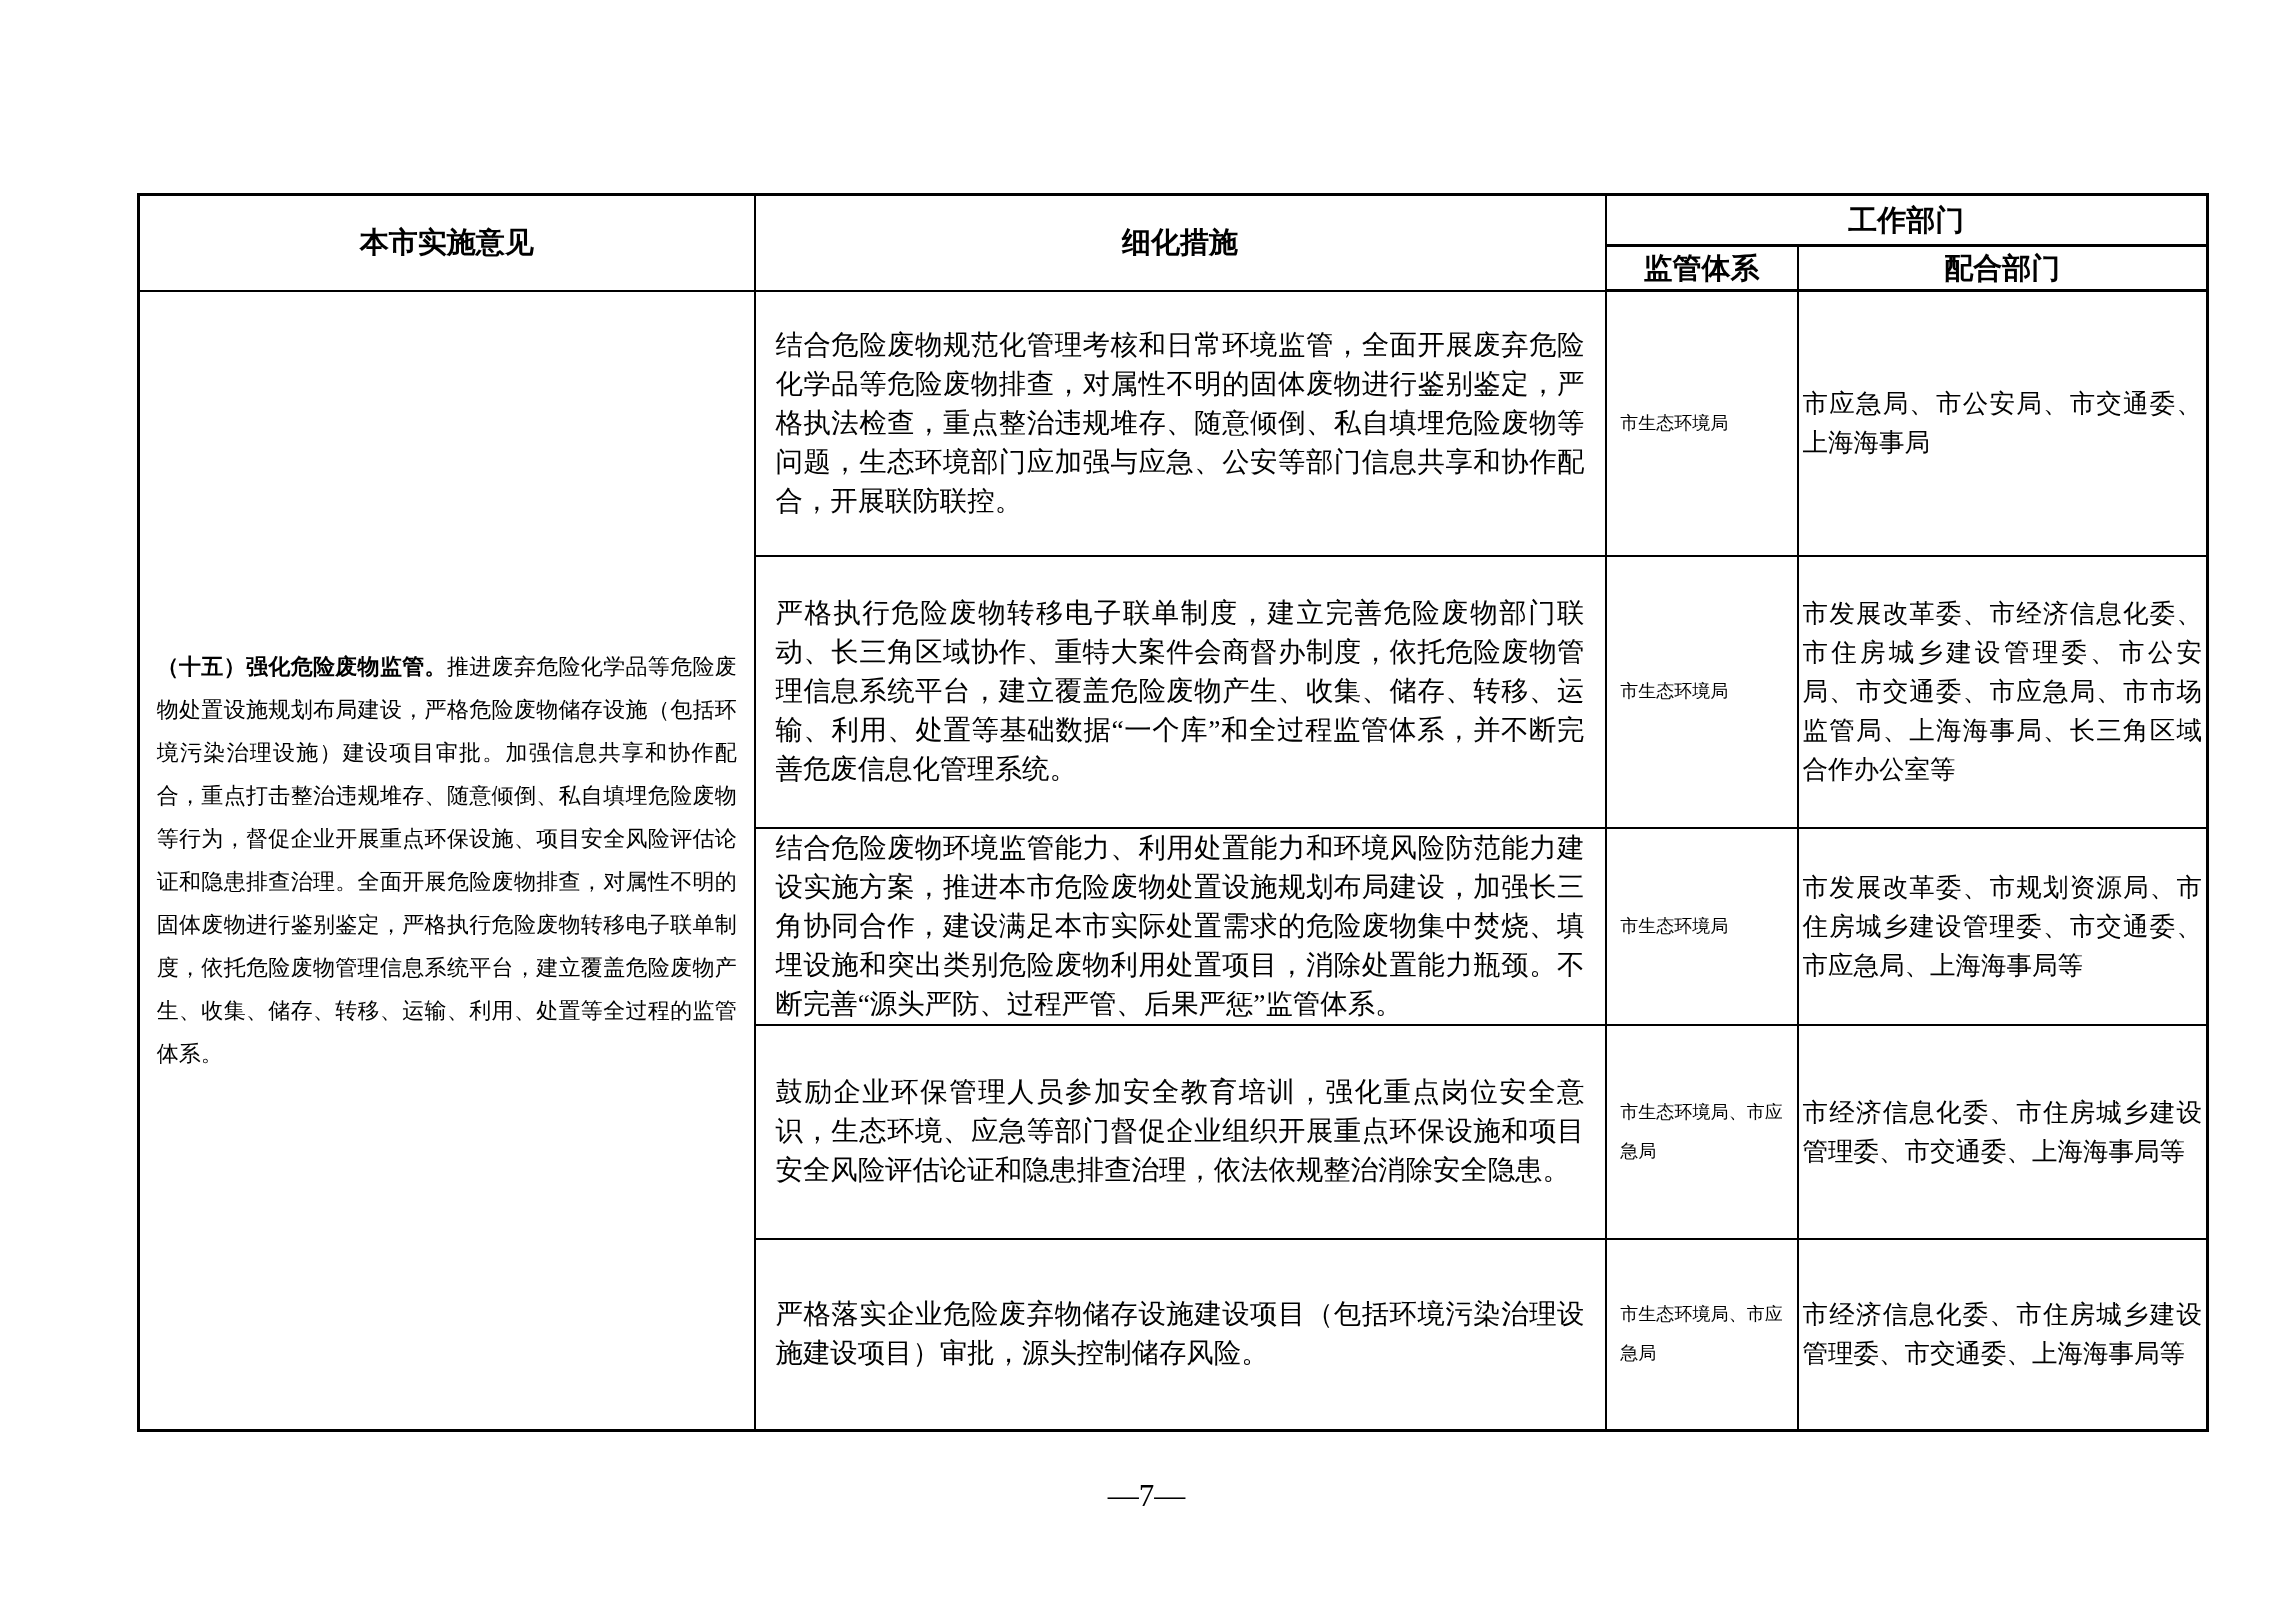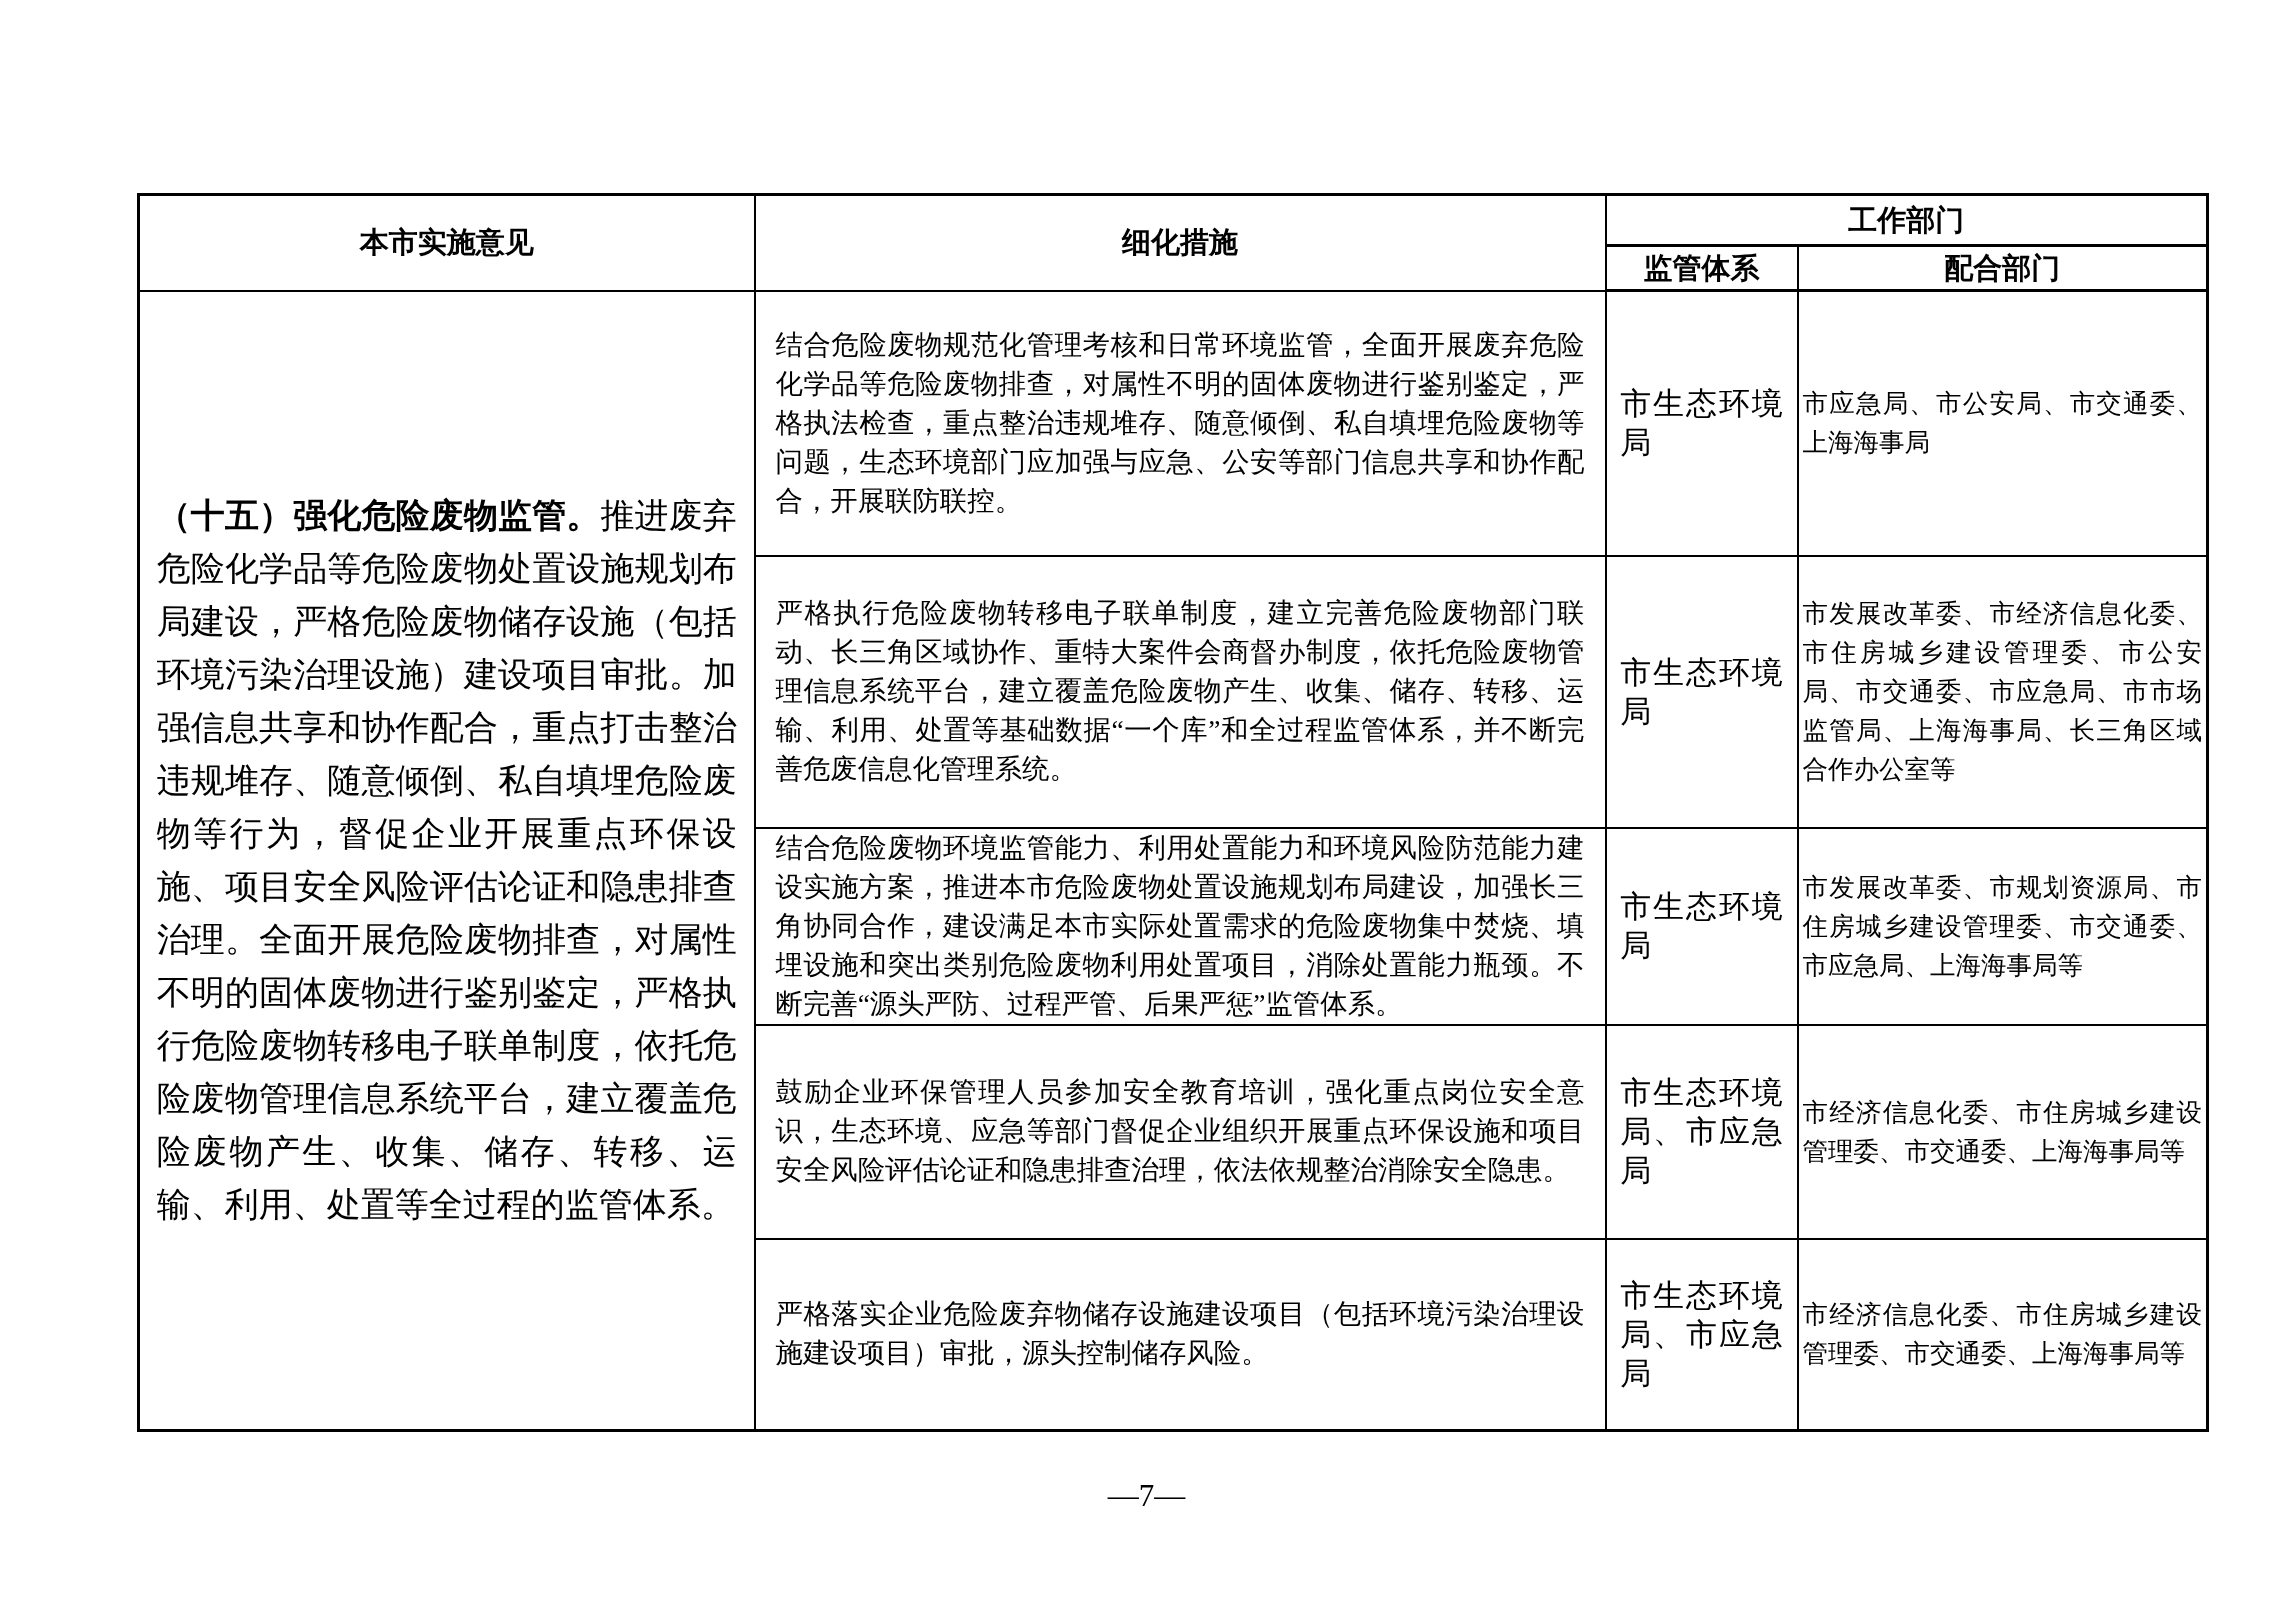--- a/index.html
+++ b/index.html
@@ -27,32 +27,32 @@
   .hdr {
     font-weight:bold;
     text-align:center;
     font-size:29px;
     line-height:35px;
   }
   td.hdr-deep { border-bottom:3.9px solid #000; }
   tr.hdr-row2 td { border-bottom:3.9px solid #000; }
   .opinion-cell {
     padding:0 16.7px;
-    font-size:34px; line-height:53px;
+    font-size:22px; line-height:43px;
     text-align:justify;
   }
   .opinion-cell .bold-intro { font-weight:bold; }
   .measure-cell {
     padding:0 20px;
     font-size:27.4px; line-height:39px;
     text-align:justify;
   }
   .lead-cell {
     padding:0 13.7px;
-    font-size:31px; line-height:39px;
+    font-size:18px; line-height:39px;
     text-align:justify;
     font-family:Liberation Serif, serif;
   }
   .coop-cell {
     padding:0 4px;
     font-size:25.5px; line-height:39px;
     text-align:justify;
   }
   .page-num {
     position:absolute;

